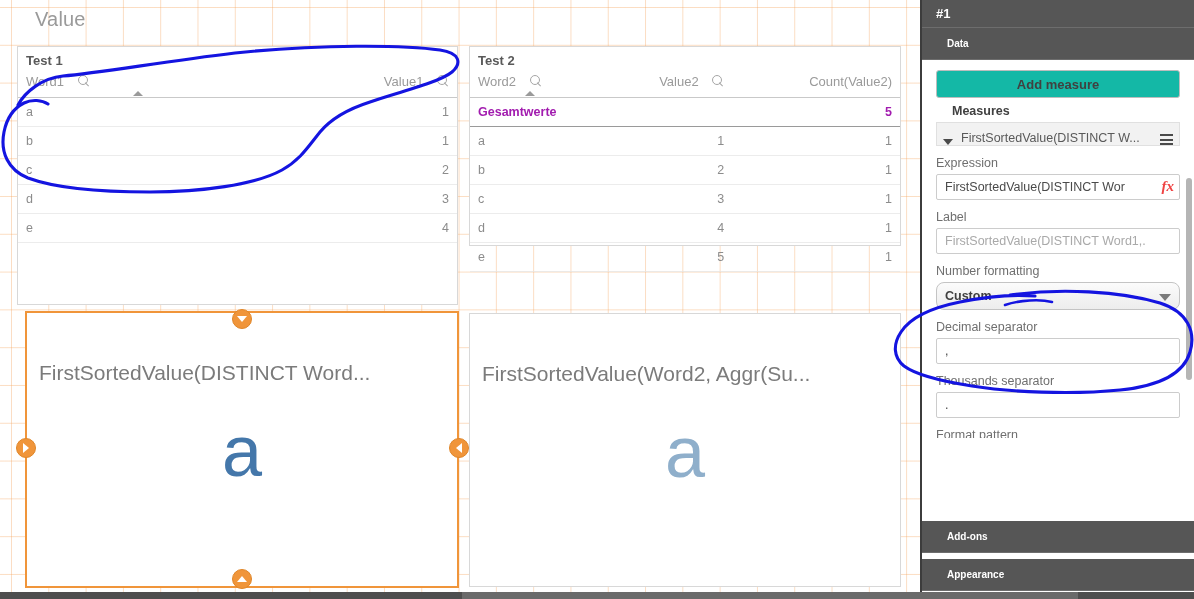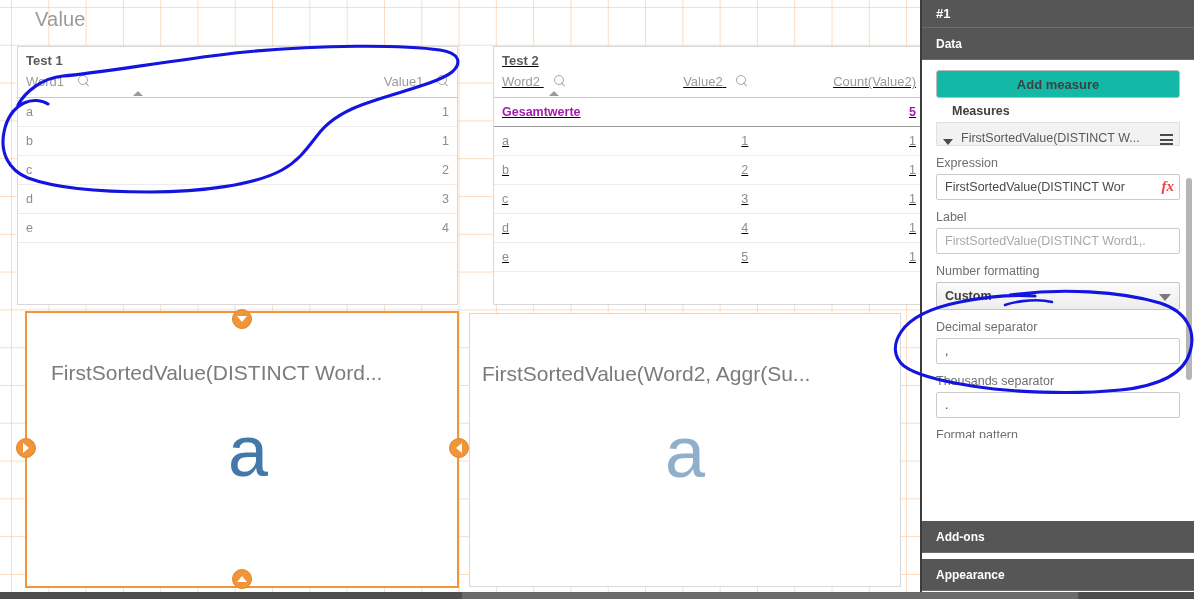--- a/index.html
+++ b/index.html
@@ -101,22 +101,22 @@
   
   .panel{
     position:absolute; right:0; top:0; width:274px; height:592px;
     background:#ffffff; border-left:2px solid #3c3c3c;
   }
   .panel-head{
     height:28px; background:#565656; color:#fff; font-size:13px; font-weight:bold;
     display:flex; align-items:center; padding:0 14px; border-bottom:1px solid #6d6d6d;
   }
   .sec-head{
-    height:32px; background:#565656; color:#ffffff; font-size:12px; font-weight:bold;
-    display:flex; align-items:center; padding:0 14px; border-bottom:1px solid #6d6d6d;
+    height:32px; background:#565656; color:#ffffff; font-size:10px; font-weight:bold;
+    display:flex; align-items:center; padding:0 25px; border-bottom:1px solid #6d6d6d;
   }
   .panel-body{ padding:0 14px; position:relative; }
   .btn-add{
     display:block; width:100%; height:28px; margin:10px 0 6px 0;
     background:#14b8a6; border:1px solid #bdbdbd; border-radius:3px;
     font-size:13px; font-weight:bold; color:#404040; cursor:pointer;
     font-family:"Liberation Sans", sans-serif;
   }
   .grp-title{ font-size:12.5px; font-weight:bold; color:#404040; margin:6px 0 4px 16px; }
   .measure-row{
@@ -139,21 +139,21 @@
     position:relative; width:100%; height:26px; border:1px solid #ccc; border-radius:2px;
     background:#fff; display:flex; align-items:center; padding:0 8px;
     font-size:12.5px; color:#4a4a4a; overflow:hidden; white-space:nowrap;
   }
   .f-input.placeholder{ color:#a9a9a9; }
   .fx{
     position:absolute; right:5px; top:3px; color:#ef4444; font-size:15px;
     font-weight:bold; font-style:italic; font-family:Liberation Serif, serif;
   }
   .f-select{
-    position:relative; width:100%; height:28px; border:1px solid #c4c4c4; border-radius:2px;
+    position:relative; width:100%; height:28px; border:1px solid #c4c4c4; border-radius:8px;
     background:linear-gradient(#fbfbfb,#ededed);
     display:flex; align-items:center; padding:0 8px;
     font-size:12.5px; font-weight:bold; color:#3f3f3f;
   }
   .f-select .dd{
     position:absolute; right:8px; top:11px;
     width:0;height:0;border-left:6px solid transparent;border-right:6px solid transparent;
     border-top:7px solid #7a7a7a;
   }
   .cut-label{ font-size:12.5px; color:#6f6f6f; margin-top:10px; height:10px; overflow:hidden; }
@@ -216,21 +216,21 @@
             <td>3</td>
           </tr>
           <tr>
             <td class="left">e</td>
             <td>4</td>
           </tr>
         </tbody>
       </table>
     </div>
 
-    <div class="obj" style="left:493px; top:46px; width:432px; height:259px;text-decoration:underline;">
+    <div class="obj" style="left:469px; top:46px; width:432px; height:200px;">
       <div class="obj-title">Test 2</div>
       <table class="qtable">
         <thead>
           <tr>
             <th class="left" style="width:31%;">
               <span>Word2</span>
               <span class="srch"></span>
               <span class="sortcaret"></span>
             </th>
             <th style="width:30%;">
@@ -270,21 +270,21 @@
           </tr>
           <tr>
             <td class="left">e</td>
             <td>5</td>
             <td>1</td>
           </tr>
         </tbody>
       </table>
     </div>
 
-    <div class="obj selected" style="left:25px; top:311px; width:434px; height:277px;padding-left:12px;">
+    <div class="obj selected" style="left:25px; top:311px; width:434px; height:277px;">
       <div class="kpi-label">FirstSortedValue(DISTINCT Word...</div>
       <div class="kpi-value">a</div>
     </div>
 
     <div class="obj" style="left:469px; top:313px; width:432px; height:274px;">
       <div class="kpi-label">FirstSortedValue(Word2, Aggr(Su...</div>
       <div class="kpi-value muted">a</div>
     </div>
 
     <div class="handle h-top" style="left:232px; top:309px;">

